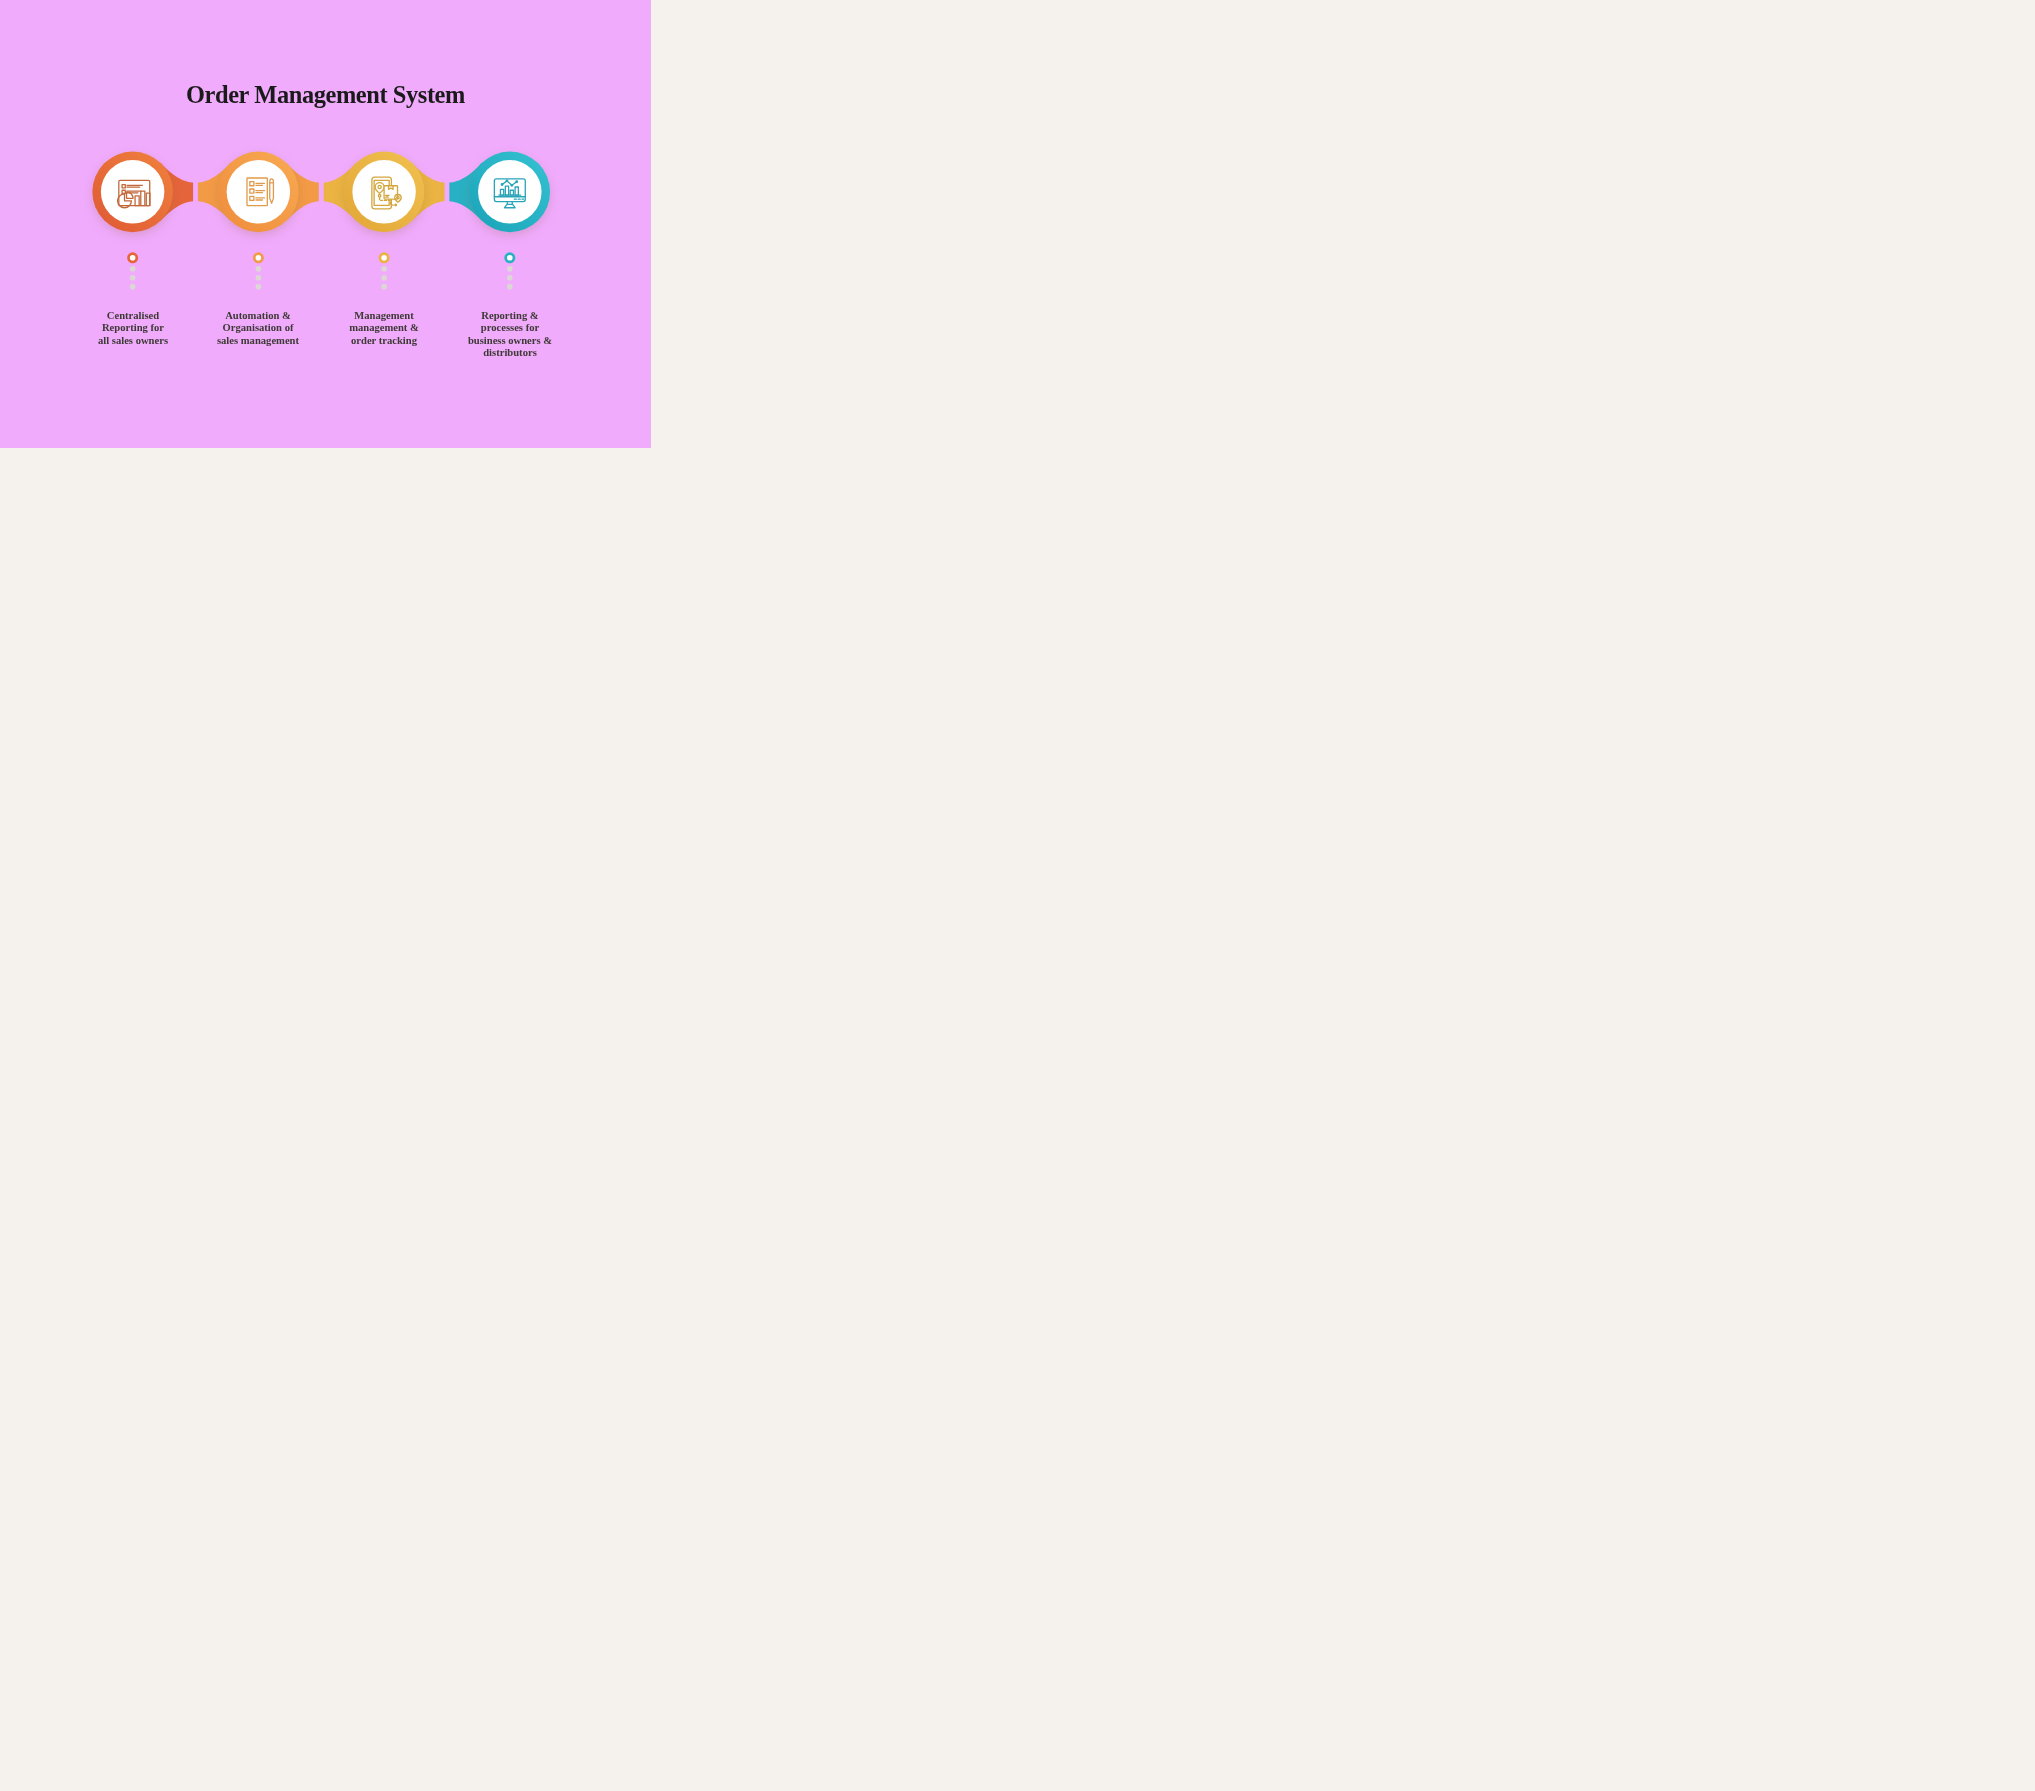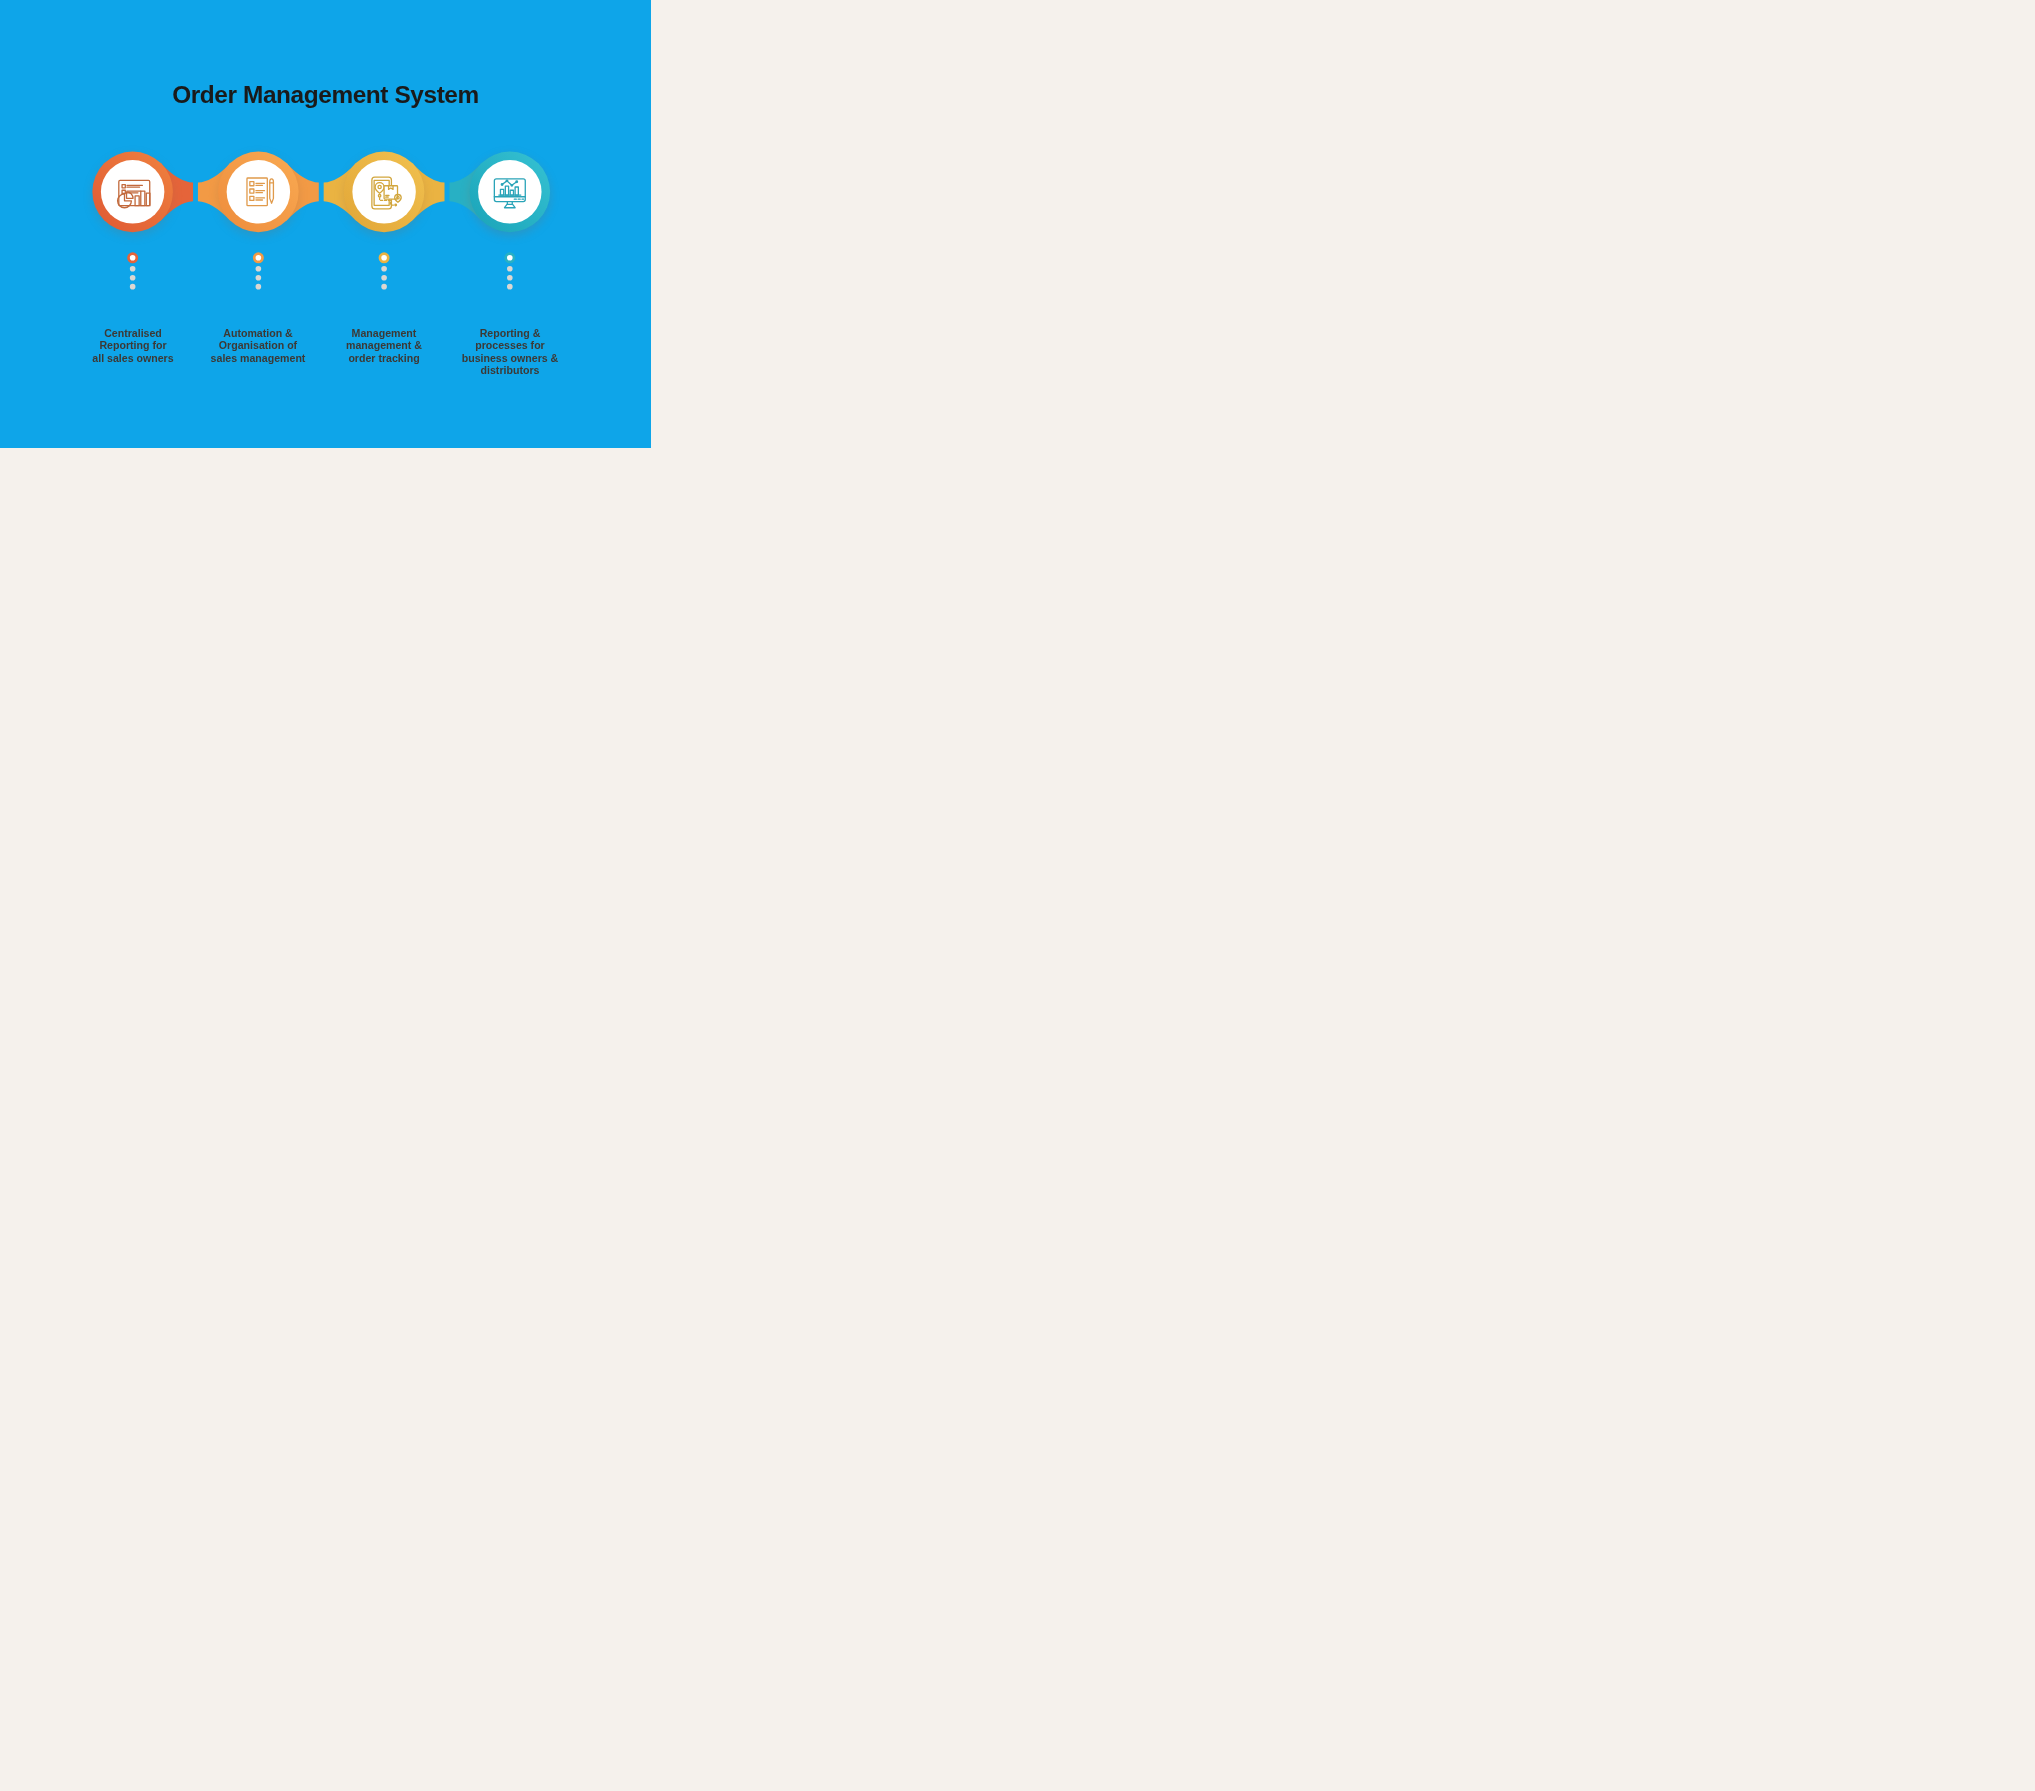--- a/index.html
+++ b/index.html
@@ -1,23 +1,23 @@
 <!DOCTYPE html>
 <html style="font-size:6.5px"><head>
 <meta charset="utf-8">
 <style>
   html,body{margin:0;padding:0;background:#F5F1EC;}
-  .stage{position:relative;width:651px;height:448px;background:#0ea5e9;overflow:hidden;
-         font-family:Liberation Sans, sans-serif;}
+  .stage{position:relative;width:651px;height:448px;background:#f0abfc;overflow:hidden;
+         font-family:Liberation Serif, serif;}
   .title{position:absolute;top:81px;left:0;width:100%;text-align:center;
          font-size:24.4px;font-weight:bold;color:#1A1A1A;letter-spacing:-0.4px;}
   .diagram{position:absolute;top:0;left:0;}
   .ring{filter:drop-shadow(0 9px 12px rgba(140,100,70,.22));}
   .icon{fill:none;stroke-width:3.2;stroke-linecap:round;stroke-linejoin:round;}
-  .labels{position:absolute;top:17px;left:0;width:100%;height:100%;padding-left:32px;}
+  .labels{position:absolute;top:0;left:0;width:100%;height:100%;padding-left:32px;}
   .label{position:absolute;top:310px;width:114px;text-align:center;
          font-size:10.6px;font-weight:bold;line-height:1.16;color:#3D3935;}
   .label div{white-space:nowrap;}
 </style>
 </head>
 <body>
 
 <div class="stage">
 
   <svg class="diagram" width="651" height="448" viewBox="0 0 1600 1100">

